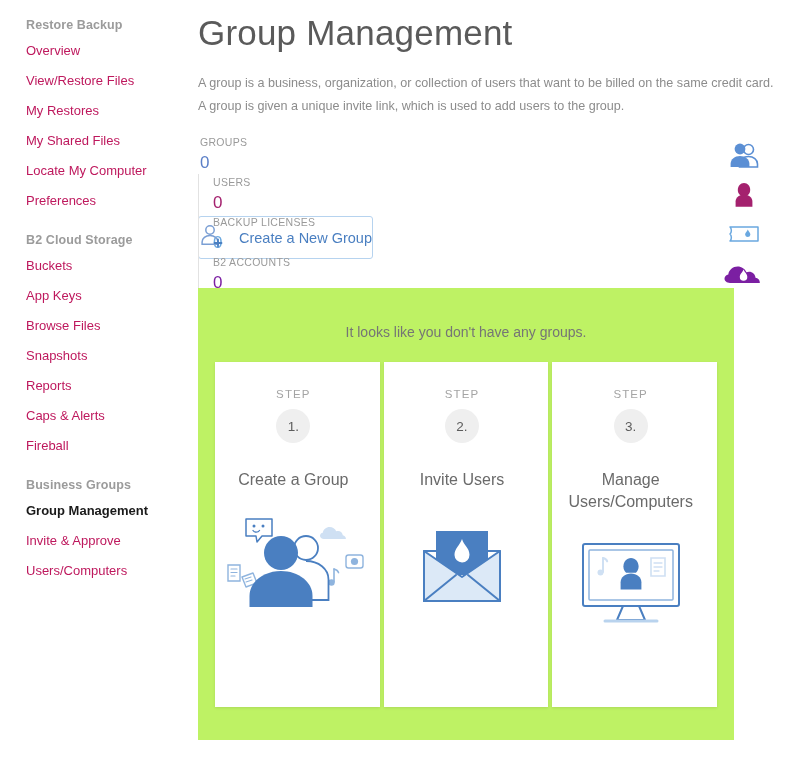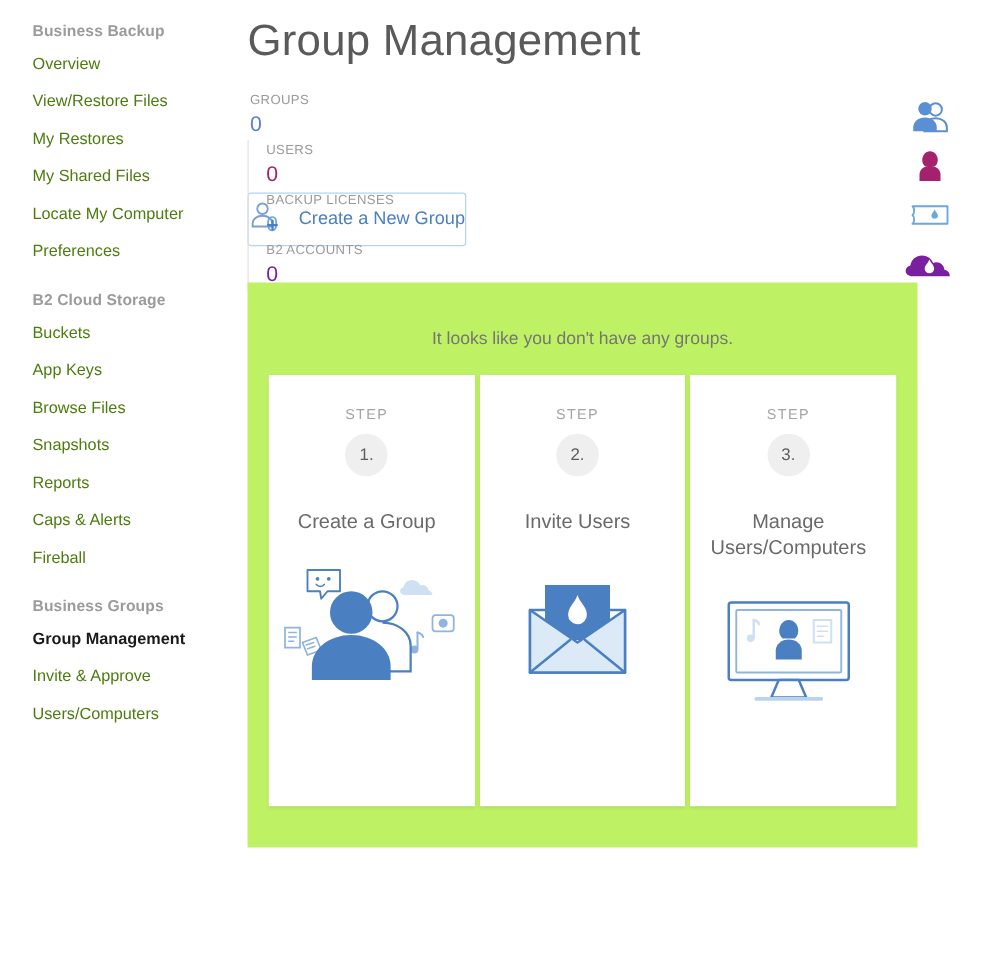--- a/index.html
+++ b/index.html
@@ -22,21 +22,21 @@
   .nav-heading {
     font-size: 12.5px;
     font-weight: bold;
     color: #9b9b9b;
     letter-spacing: 0.1px;
     margin-bottom: 12px;
   }
   .nav-item {
     display: block;
     font-size: 13px;
-    color: #4d7c0f;
+    color: #be185d;
     line-height: 1;
     margin-bottom: 17px;
     text-decoration: none;
     cursor: pointer;
   }
   .nav-item.active {
     color: #1a1a1a;
     font-weight: bold;
   }
   .nav-group-spacer { height: 9px; }
@@ -167,21 +167,21 @@
   }
 </style>
 </head>
 <body>
 
 <div class="page">
 
   <nav class="sidebar">
 
     <div class="nav-group">
-      <div class="nav-heading">Business Backup</div>
+      <div class="nav-heading">Restore Backup</div>
       <a class="nav-item">Overview</a>
       <a class="nav-item">View/Restore Files</a>
       <a class="nav-item">My Restores</a>
       <a class="nav-item">My Shared Files</a>
       <a class="nav-item">Locate My Computer</a>
       <a class="nav-item">Preferences</a>
     </div>
 
     <div class="nav-group-spacer"></div>
 
@@ -205,20 +205,21 @@
       <a class="nav-item">Users/Computers</a>
     </div>
 
     <div class="nav-group-spacer"></div>
 
   </nav>
 
   <main class="main">
 
     <h1 class="page-title">Group Management</h1>
+    <p class="page-desc">A group is a business, organization, or collection of users that want to be billed on the same credit card. A group is given a unique invite link, which is used to add users to the group.</p>
 
     <section class="stats">
 
       <div class="stat">
         <div class="stat-text">
           <div class="stat-label">GROUPS</div>
           <div class="stat-value" style="color:#5b7fc7">0</div>
         </div>
         <div class="stat-icon">
           <svg width="40" height="32" viewBox="0 0 40 32">

